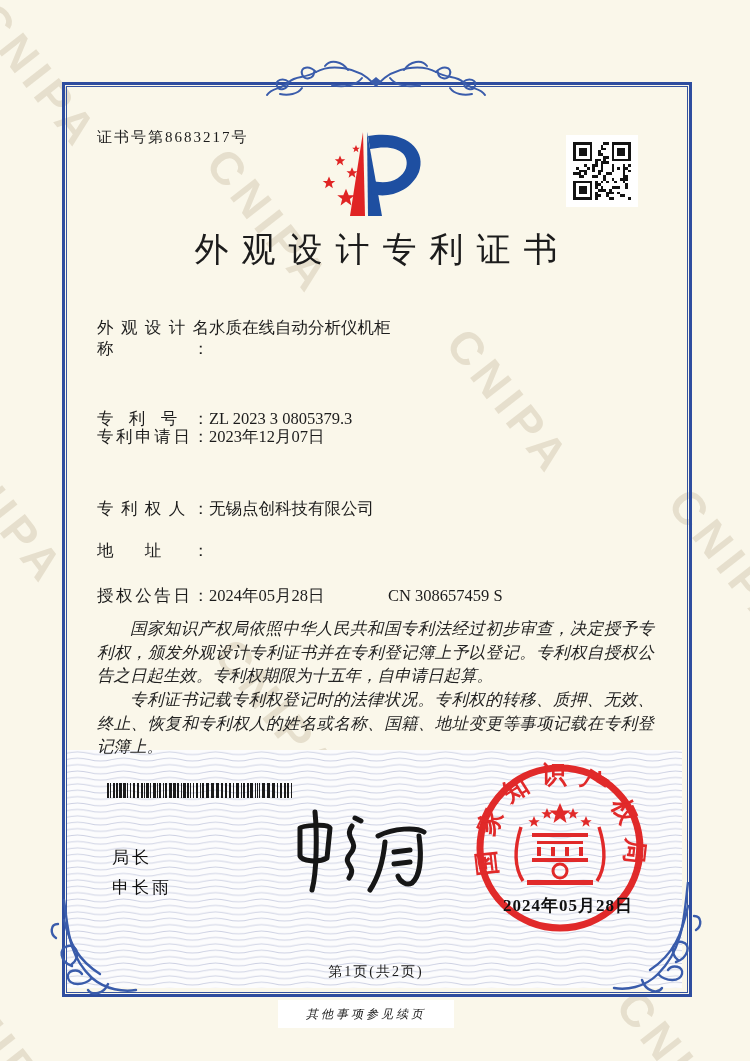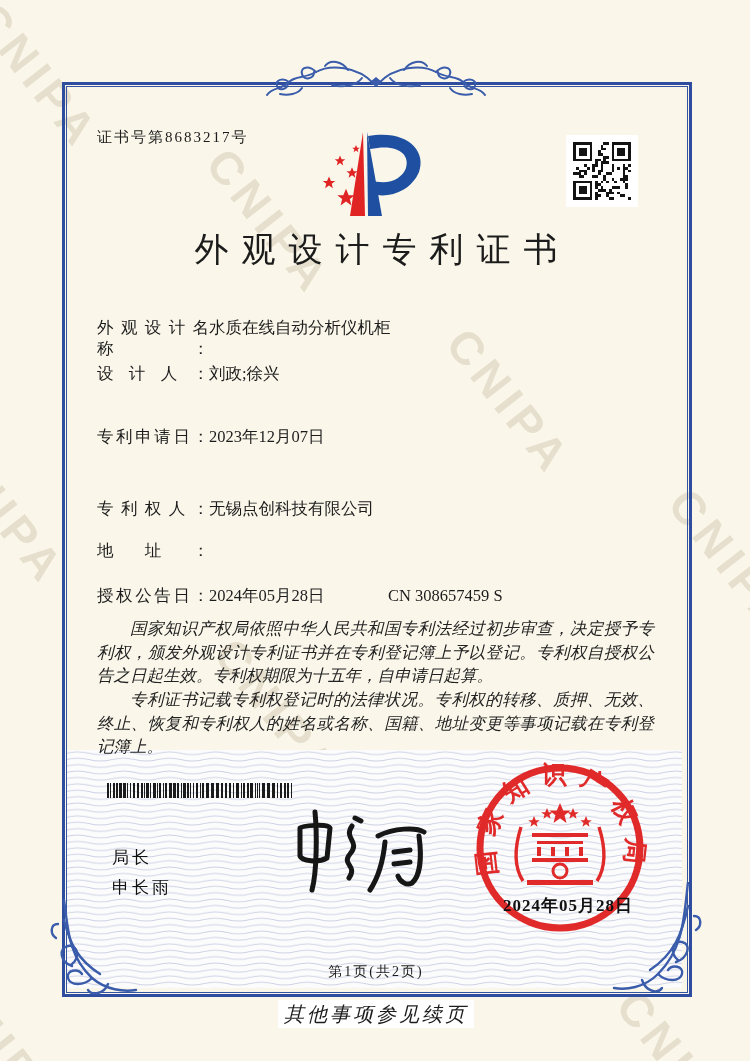--- a/index.html
+++ b/index.html
@@ -88,23 +88,23 @@
   .seal{position:absolute;left:469px;top:757px;}
   .seal-date{
     position:absolute;left:498px;top:894px;width:140px;text-align:center;
     font-size:17px;font-weight:bold;letter-spacing:1px;color:#101010;
   }
   .page-num{
     position:absolute;left:66px;top:963px;width:620px;text-align:center;
     font-size:14px;letter-spacing:2px;
   }
   .cont-note{
-    position:absolute;left:278px;top:1000px;width:196px;height:28px;
+    position:absolute;left:278px;top:1000px;width:176px;height:28px;
     background:#ffffff;display:flex;align-items:center;justify-content:center;
-    font-size:20px;font-style:italic;letter-spacing:3px;z-index:4;
+    font-size:12px;font-style:italic;letter-spacing:3px;z-index:4;
   }
 </style>
 </head>
 <body>
 
 <svg width="0" height="0" style="position:absolute" aria-hidden="true">
   <defs>
     <path id="st" d="M0,-10 L2.94,-3.09 L9.51,-3.09 L4.16,1.18 L5.88,8.09 L0,3.8 L-5.88,8.09 L-4.16,1.18 L-9.51,-3.09 L-2.94,-3.09 Z"></path>
   </defs>
 </svg>
@@ -300,23 +300,23 @@
         </g>
     </svg>
   </div>
 
   <div class="doc-title">外观设计专利证书</div>
 
   <div class="field-row fr1">
     <span class="flabel">外观设计名称：</span>
     <span class="fvalue">水质在线自动分析仪机柜</span>
   </div>
-  <div class="field-row fr2">
-    <span class="flabel">设计人：</span>
-    <span class="fvalue">刘政;徐兴</span>
+  <div class="field-row fr3">
+    <span class="flabel">专利号：</span>
+    <span class="fvalue">ZL 2023 3 0805379.3</span>
   </div>
   <div class="field-row fr4">
     <span class="flabel">专利申请日：</span>
     <span class="fvalue">2023年12月07日</span>
   </div>
   <div class="field-row fr5">
     <span class="flabel">专利权人：</span>
     <span class="fvalue">无锡点创科技有限公司</span>
   </div>
   <div class="field-row fr6">

